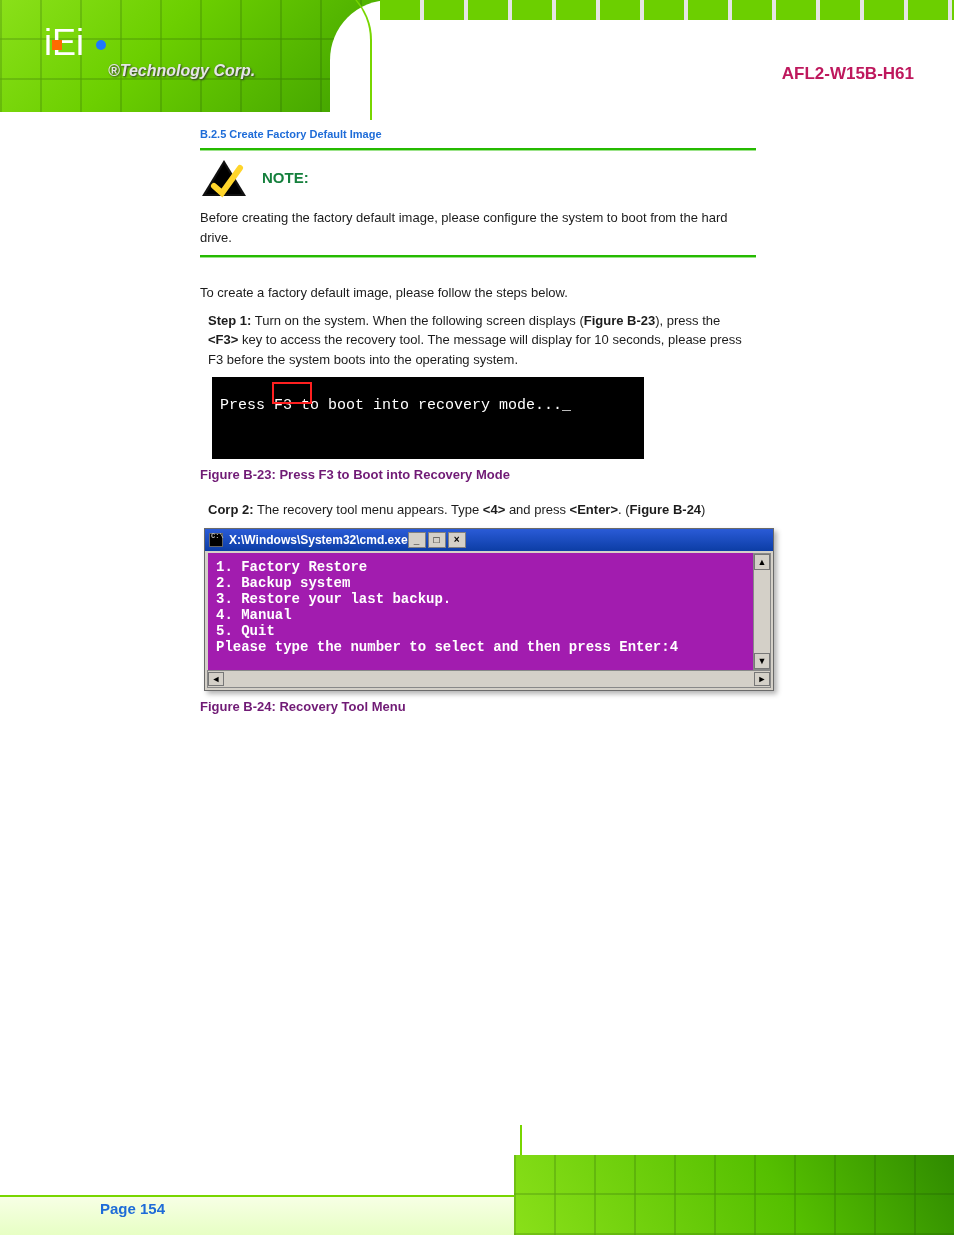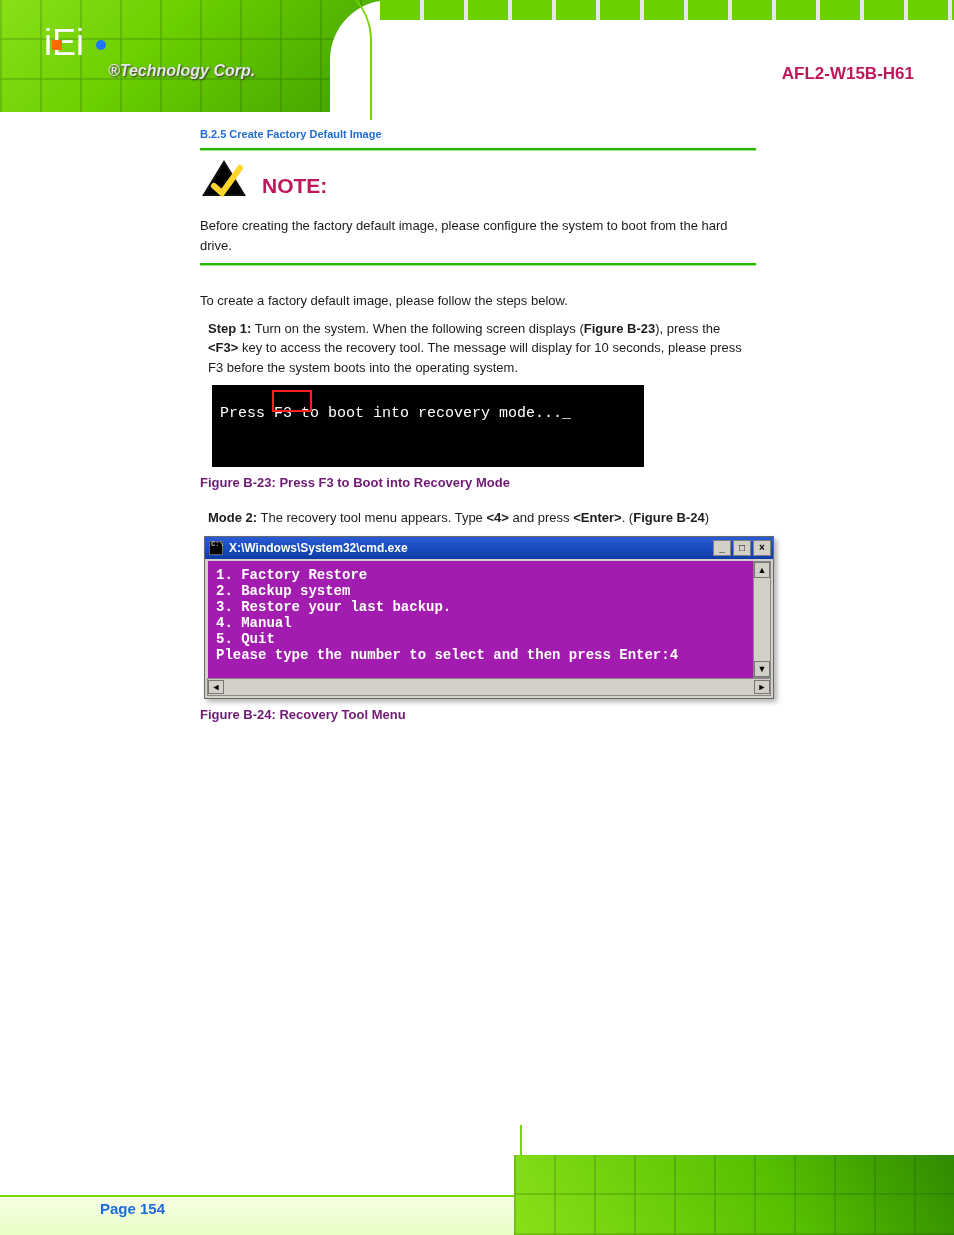--- a/index.html
+++ b/index.html
@@ -74,42 +74,42 @@
   }
   .green-rule {
     height:2px; background:#25ba00; margin: 8px 0; width:556px;
     box-shadow: 0 1px 0 #9ce38a;
   }
   .note-row { display:flex; gap:14px; align-items:flex-start; margin:4px 0 10px 0;}
   .note-badge {
     width:48px; height:40px; position:relative;
   }
   .note-badge svg { width:48px; height:40px;}
-  .note-label { color:#be185d; font-weight:bold; font-size:21px; line-height:40px;margin-top:8px;}
+  .note-label { color:#15803d; font-weight:bold; font-size:15px; line-height:40px;}
   .body-text { font-size:13px; color:#1c1c1c; margin: 8px 0; line-height:1.5;}
   .step { font-size:13px; color:#1c1c1c; margin: 8px 8px; line-height:1.5;}
   .step-num { font-weight:bold;}
   .xref { font-weight:bold;}
   .key { font-weight:bold;}
   .afterbios { margin-top:26px; }
   .terminal1 {
     position:relative; width:432px; height:82px; background:#000; color:#fff;
     font-family: "Courier New", monospace; font-size:15px; padding:20px 8px;
     margin: 8px 0 8px 12px;
   }
   .f3-box { position:absolute; top:5px; left:60px; width:40px; height:22px; border:2px solid #ff2020;}
   .fig-cap { color:#701a75; font-weight:bold; font-size:13px; margin:6px 0 18px 0;}
   .cmdwin {
     width:570px; margin: 6px 0 8px 4px; position:relative;
     border:1px solid #6a6a6a; box-shadow: 3px 3px 5px rgba(0,0,0,.3);
     background:#d4d0c8;
   }
   .cmdwin-title {
     height:22px; background: linear-gradient(#2a5bd7, #0c3da5);
-    display:flex; align-items:center; justify-content:space-between;
+    display:flex; align-items:center; justify-content:flex-start;
     padding: 0 2px 0 4px; color:#fff; font-size:12px; font-weight:bold;
   }
   .cmdwin-title-left { display:flex; align-items:center; gap:6px;}
   .cmd-icon { width:14px; height:14px; background:#000; border:1px solid #666; display:inline-block; position:relative;}
   .cmd-icon::after{content:"C:\\"; position:absolute; top:-2px; left:1px; font-size:7px; color:#bdbdbd; font-family:"Courier New",monospace;}
   .winbtns { display:flex; gap:2px;}
   .winbtn { width:18px; height:16px; background:#d4d0c8; border:1px solid #808080; display:flex; align-items:center; justify-content:center; font-size:10px; color:#000; font-weight:bold;}
   .cmdwin-body {
     background:#a21caf; color:#fff; font-family:"Courier New", monospace; font-weight:bold;
     font-size:14px; padding:6px 8px 32px 8px; min-height:122px; position:relative;
@@ -191,21 +191,21 @@
     </div>
 
     <div class="terminal1">
       <span>Press F3 to boot into recovery mode..._</span>
       <div class="f3-box"></div>
     </div>
 
     <div class="fig-cap">Figure B-23: Press F3 to Boot into Recovery Mode</div>
 
     <div class="step">
-      <span class="step-num">Mode 2:</span>
+      <span class="step-num">Corp 2:</span>
       <span>The recovery tool menu appears. Type </span><span class="key">&lt;4&gt;</span><span> and press </span><span class="key">&lt;Enter&gt;</span><span>. (</span><span class="xref">Figure B-24</span><span>)</span>
     </div>
 
     <div class="cmdwin">
       <div class="cmdwin-title">
         <div class="cmdwin-title-left">
           <span class="cmd-icon"></span>
           <span>X:\Windows\System32\cmd.exe</span>
         </div>
         <div class="winbtns">

